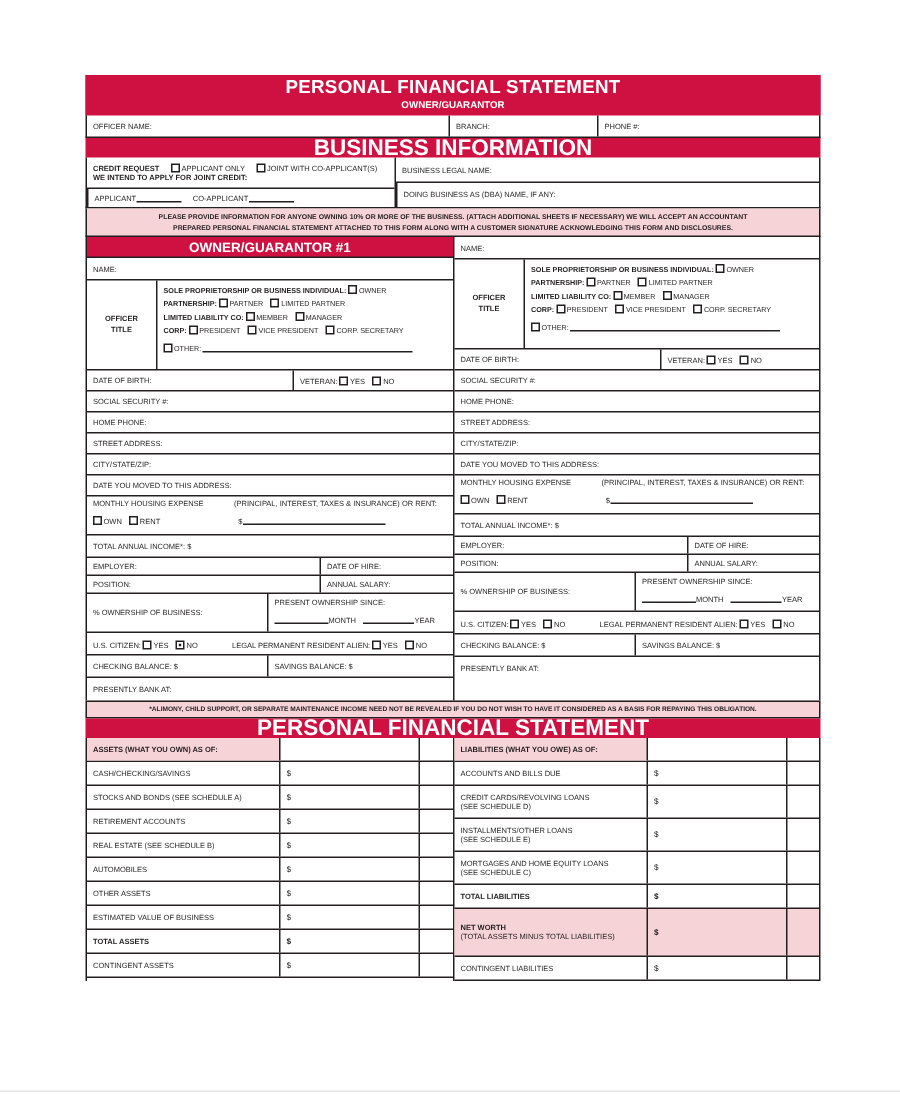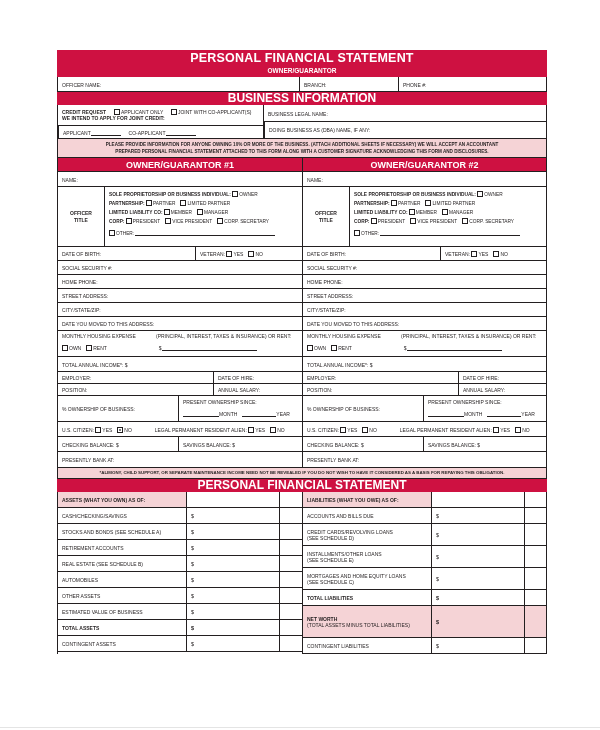--- a/index.html
+++ b/index.html
@@ -8,21 +8,21 @@
   .page-edge { position: absolute; left: 0; right: 0; bottom: 2px; height: 1px; background: #e4e4e4; }
   .form { position: absolute; left: 57px; top: 50px; width: 490px; }
   .red { background: #ce1141; color: #fff; text-align: center; font-weight: bold; }
   .pink { background: #f5d3d6; }
   .title-block { height: 27px; padding-top: 1px; border-left: 1px solid #ce1141; border-right: 1px solid #ce1141;}
   .title-main { font-size: 12.5px; line-height: 15px; letter-spacing: 0.2px; }
   .title-sub { font-size: 6.5px; line-height: 9px; }
   .row { display: flex; border-left: 1px solid #231f20; border-right: 1px solid #231f20; border-bottom: 1px solid #231f20; }
   .cell { font-size: 5px; line-height: 6px; padding: 3px 4px; text-transform: uppercase; white-space: nowrap; overflow: hidden; }
   .cell + .cell { border-left: 1px solid #231f20; }
-  .sec-bar { height: 13px; font-size: 12px; line-height: 13px; }
+  .sec-bar { height: 13px; font-size: 15px; line-height: 13px; }
   .notice { font-size: 4.6px; line-height: 7px; text-align: center; font-weight: bold; padding: 2px 4px; border: 1px solid #231f20; border-top: none; text-transform: uppercase; }
   .cb { display: inline-block; width: 6px; height: 6px; border: 0.8px solid #231f20; vertical-align: -1px; margin-right: 1px; background: #fff; }
   .cb.filled { box-shadow: inset 0 0 0 1.2px #fff, inset 0 0 0 3px #231f20; }
   .b { font-weight: bold; }
   .cols { display: flex; }
   .col { width: 50%; }
   .col + .col { border-left: 1px solid #231f20; }
   .col .row { border-left: none; border-right: none; }
   .colwrap { border-left: 1px solid #231f20; border-right: 1px solid #231f20; }
   .owner-head { height: 14px; font-size: 9px; line-height: 14px; border-bottom: 1px solid #231f20; text-align: center; }
@@ -168,21 +168,20 @@
       <div class="row h15">
         <div class="cell" style="width:120px; padding-top:5px">CHECKING BALANCE: $</div>
         <div class="cell fill" style="padding-top:5px">SAVINGS BALANCE: $</div>
       </div>
       <div class="row h15" style="border-bottom:none">
           <div class="cell fill" style="padding-top:5px">PRESENTLY BANK AT:</div>
         </div>
     </div>
 
     <div class="col">
-      <div class="red owner-head">OWNER/GUARANTOR #2</div>
       <div class="row h15">
           <div class="cell fill" style="padding-top:5px">NAME:</div>
         </div>
       <div class="officer">
         <div class="officer-label" style="padding:0 10px; white-space:normal;">OFFICER TITLE</div>
         <div class="officer-opts">
           <div><span class="b">SOLE PROPRIETORSHIP OR BUSINESS INDIVIDUAL:</span> <span class="cb"></span><span>OWNER</span></div>
           <div><span class="b">PARTNERSHIP:</span> <span class="cb"></span><span>PARTNER</span><span class="gap"></span><span class="cb"></span><span>LIMITED PARTNER</span></div>
           <div><span class="b">LIMITED LIABILITY CO:</span> <span class="cb"></span><span>MEMBER</span><span class="gap"></span><span class="cb"></span><span>MANAGER</span></div>
           <div><span class="b">CORP:</span> <span class="cb"></span><span>PRESIDENT</span><span class="gap"></span><span class="cb"></span><span>VICE PRESIDENT</span><span class="gap"></span><span class="cb"></span><span>CORP. SECRETARY</span></div>

